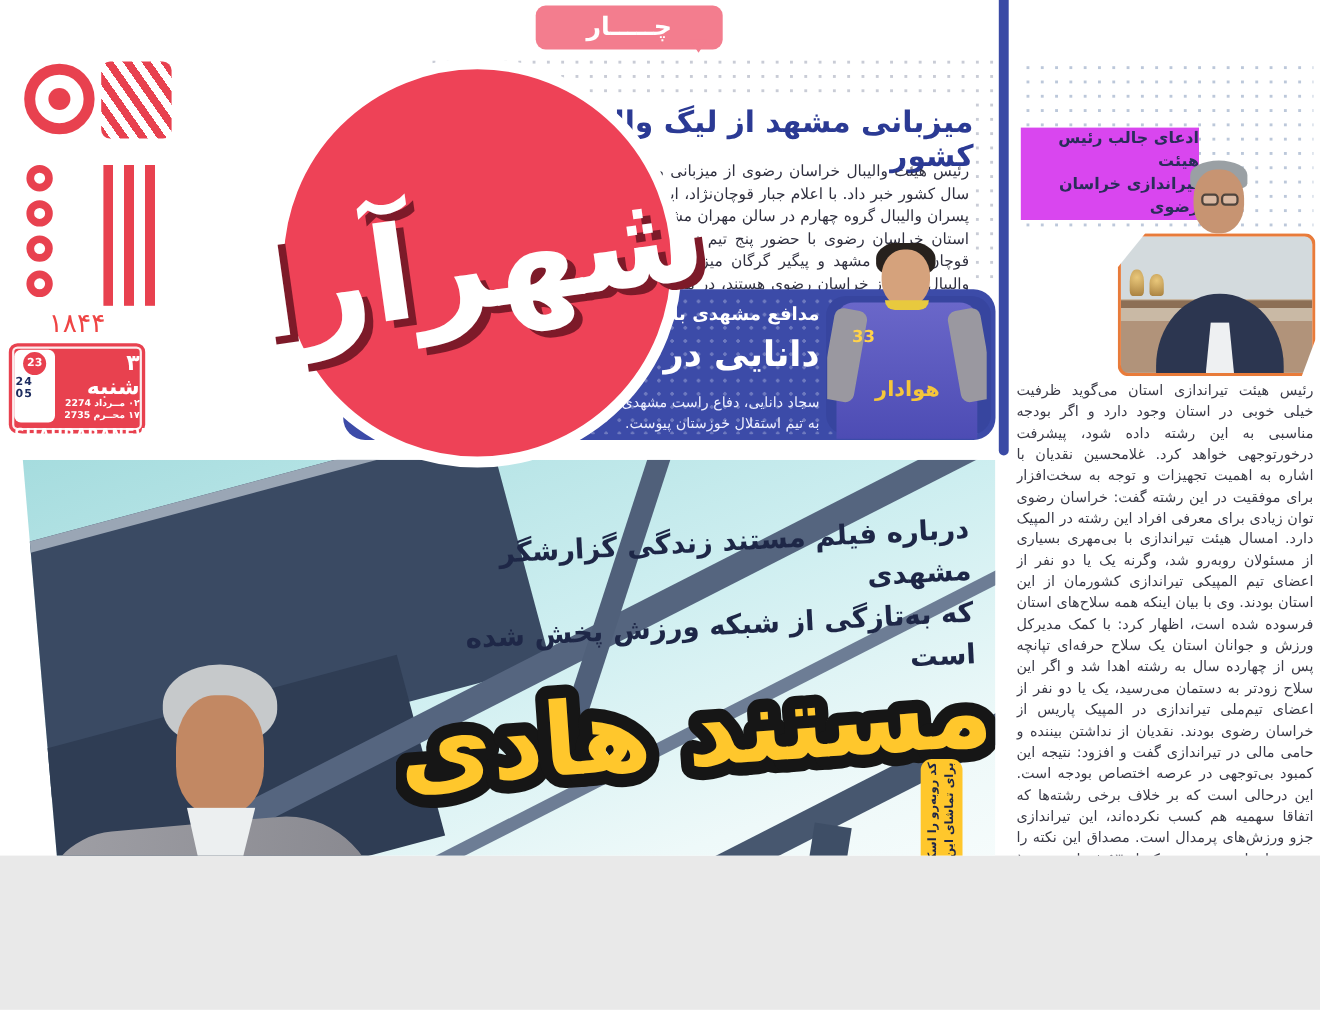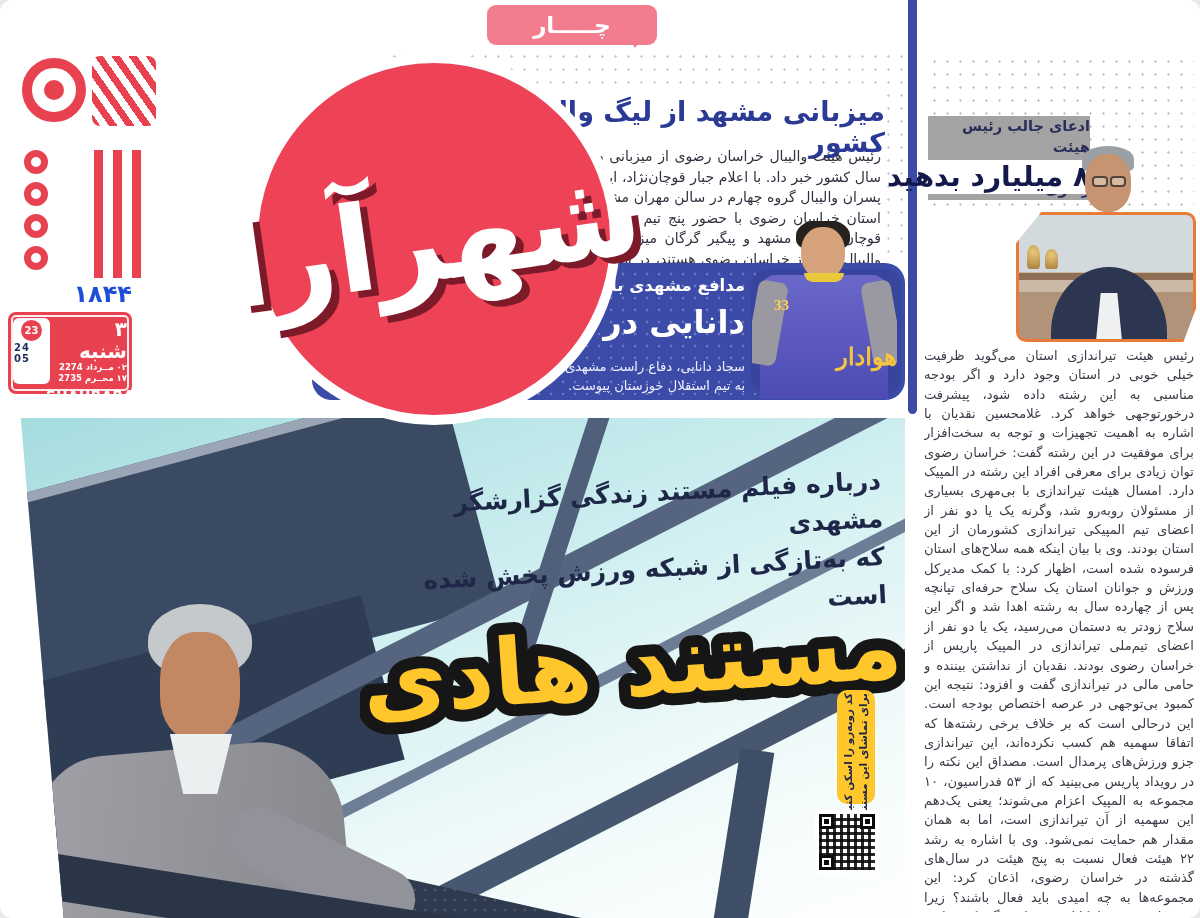--- a/index.html
+++ b/index.html
@@ -1,20 +1,20 @@
 <!DOCTYPE html>
 <html lang="fa"><head>
 <meta charset="utf-8">
 <style>
   * { margin:0; padding:0; box-sizing:border-box; }
   html,body { background:#e9e9e9; }
   body { font-family:"DejaVu Sans", sans-serif; }
   .page {
-    position:relative; width:1200px; height:918px; margin:0 auto;
-    background:#ffffff; overflow:hidden; direction:rtl;border-radius:12px;
+    position:relative; width:1200px; height:778px; margin:0 auto;
+    background:#ffffff; overflow:hidden; direction:rtl;
   }
   .ltr { direction:ltr; }
 
   
   .page-tab {
     position:absolute; left:487px; top:5px; width:170px; height:40px;
     background:#f37d8e; border-radius:9px; z-index:6;
     display:flex; align-items:center; justify-content:center;
     color:#fff; font-size:23px; font-weight:bold;
   }
@@ -59,21 +59,21 @@
     position:absolute; left:248px; top:53px; width:372px; height:372px; z-index:4;
     background:#ee4257; border:10px solid #ffffff; border-radius:50%;
     display:flex; align-items:center; justify-content:center; overflow:visible;
   }
   .logo-circle .cal {
     color:#ffffff; font-size:118px; font-weight:bold; transform:rotate(-8deg);
     text-shadow:7px 7px 0 #7d1a29; white-space:nowrap;
   }
   .issue-no {
     position:absolute; left:8px; top:280px; width:124px; z-index:5;
-    text-align:right; color:#1d4ed8; font-size:24px; font-weight:bold; letter-spacing:10px;
+    text-align:center; color:#ef4444; font-size:24px; font-weight:normal; letter-spacing:10px;
   }
   .date-box {
     position:absolute; left:8px; top:312px; width:124px; height:82px; z-index:5;
     background:#e8414f; border-radius:8px; padding:6px 5px 3px 5px;
   }
   .date-box::before {
     content:""; position:absolute; inset:3px; border:2px solid rgba(255,255,255,.9);
     border-radius:5px; pointer-events:none;
   }
   .date-top { display:flex; gap:4px; }
@@ -82,21 +82,21 @@
     display:flex; flex-direction:column; align-items:center; gap:1px;
   }
   .greg-day {
     width:21px; height:21px; border-radius:50%; background:#e8414f; color:#fff;
     font-size:10px; font-weight:bold; display:flex; align-items:center; justify-content:center;
   }
   .greg-my { color:#1d2b5e; font-size:10px; font-weight:bold; letter-spacing:1px; }
   .date-right { flex:1; color:#fff; }
   .weekday { font-size:20px; font-weight:bold; line-height:22px;margin-left:16px; }
   .cal-row { font-size:8.5px; font-weight:bold; line-height:11px; white-space:nowrap; }
-  .site-row { margin-top:2px; text-align:right;margin-left:33px; }
+  .site-row { margin-top:2px; text-align:right; }
   .site-url {
     display:inline-block; color:#ffffff; font-size:13.5px; font-weight:bold;
     letter-spacing:.5px; transform:scaleY(1.3);
   }
 
   
   .ts-card { position:absolute; left:336px; top:86px; width:542px; height:172px;
     background:#fff; z-index:1; }
   .ts-bracket {
     position:absolute; left:302px; top:92px; width:36px; height:160px; z-index:2;
@@ -132,37 +132,37 @@
   }
   .bn-summary {
     position:absolute; right:160px; top:94px; width:430px; color:#eef0ff;
     font-size:13px; line-height:19px; text-align:right; z-index:2;
   }
   .player-panel {
     position:absolute; right:4px; top:6px; width:150px; height:126px;
     background:#37459f; border-radius:18px; z-index:1;
   }
   .player { position:absolute; right:8px; top:-42px; width:145px; height:178px;
-    overflow:hidden; z-index:3;font-family:Liberation Serif, serif; }
+    overflow:hidden; z-index:3; }
   .pl-hair { position:absolute; left:44px; top:-2px; width:54px; height:32px;
     background:#27211d; border-radius:50% 50% 35% 35%; }
   .pl-face { position:absolute; left:49px; top:6px; width:44px; height:52px;
     background:#d5a27c; border-radius:46%; }
   .pl-torso { position:absolute; left:8px; top:54px; width:128px; height:124px;
     background:linear-gradient(180deg,#6a67c9,#4d4cb4); border-radius:16px 16px 0 0; }
   .pl-sleeve-l { position:absolute; left:0; top:60px; width:30px; height:84px;
     background:#9a98a0; transform:rotate(10deg); border-radius:8px; }
   .pl-sleeve-r { position:absolute; right:0; top:60px; width:30px; height:84px;
     background:#9a98a0; transform:rotate(-10deg); border-radius:8px; }
   .pl-collar { position:absolute; left:52px; top:52px; width:40px; height:9px;
     background:#e8c93e; border-radius:0 0 9px 9px; }
   .pl-num { position:absolute; left:22px; top:76px; color:#ffd24a;
     font-size:15px; font-weight:bold; }
-  .pl-name { position:absolute; left:0; right:0; top:122px; 
-    color:#f5c63b; font-size:24px; font-weight:bold; }
+  .pl-name { position:absolute; left:0; right:0; top:122px; text-align:center;
+    color:#f5c63b; font-size:19px; font-weight:bold; }
 
   
   .feature {
     position:absolute; left:10px; top:418px; width:895px; height:500px; z-index:1;
     clip-path:polygon(1.2% 0, 100% 0, 100% 100%, 6% 100%);
     background:linear-gradient(160deg,#a5dcde 0%, #cdeef0 40%, #eef9f9 70%, #ffffff 100%);
   }
   .slab1 { position:absolute; left:-60px; top:28px; width:530px; height:230px;
     background:#3a4a63; border-top:10px solid #9aa6b5; transform:rotate(-15deg); }
   .slab2 { position:absolute; left:-50px; top:230px; width:430px; height:170px;
@@ -231,21 +231,21 @@
     position:absolute; left:-74px; top:360px; width:200px; height:16px; z-index:5;
     transform:rotate(-90deg); color:#8a8a90; font-size:10px; text-align:center;
     white-space:nowrap;
   }
 
   
   .vrule { position:absolute; left:908px; top:0; width:9px; height:414px;
     background:#3a4aa5; border-radius:0 0 6px 6px; z-index:2; }
   .rc-kicker {
     position:absolute; left:928px; top:116px; width:162px; z-index:2;
-    background:#a3a3a3; text-align:right; color:#2a2d5a; font-size:14.5px;
+    background:#d946ef; text-align:right; color:#2a2d5a; font-size:14.5px;
     line-height:21px; font-weight:bold;
   }
   .rc-headline {
     position:absolute; left:918px; top:160px; width:172px; z-index:2;
     background:#fff; text-align:right; color:#14194b; font-size:28px;
     line-height:34px; font-weight:bold; white-space:nowrap;
   }
   .rc-photo {
     position:absolute; left:1016px; top:212px; width:180px; height:130px; z-index:1;
     border:3px solid #e87b3a; border-radius:10px;
@@ -384,21 +384,20 @@
   </section>
 
   <div class="vrule"></div>
 
   <div class="rc-kicker">
     <div>ادعای جالب رئیس هیئت</div>
     <div>تیراندازی خراسان رضوی</div>
   </div>
 
   <h2 class="rc-headline">
-    <div>۸ میلیارد بدهید</div>
   </h2>
 
   <div class="rc-photo">
     <div class="rc-shelf"></div>
     <div class="rc-trophy t1"></div>
     <div class="rc-trophy t2"></div>
     <div class="rc-suit"></div>
     <div class="rc-shirt"></div>
   </div>
   <div class="rc-head">

